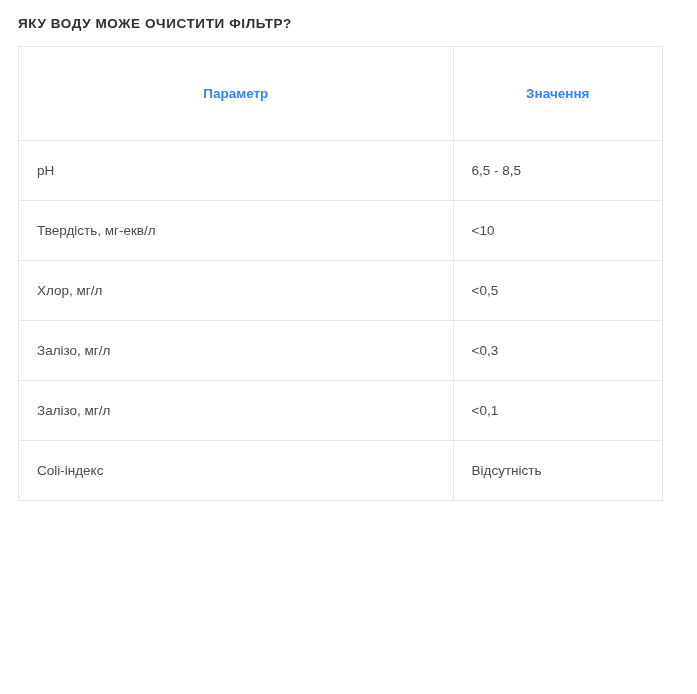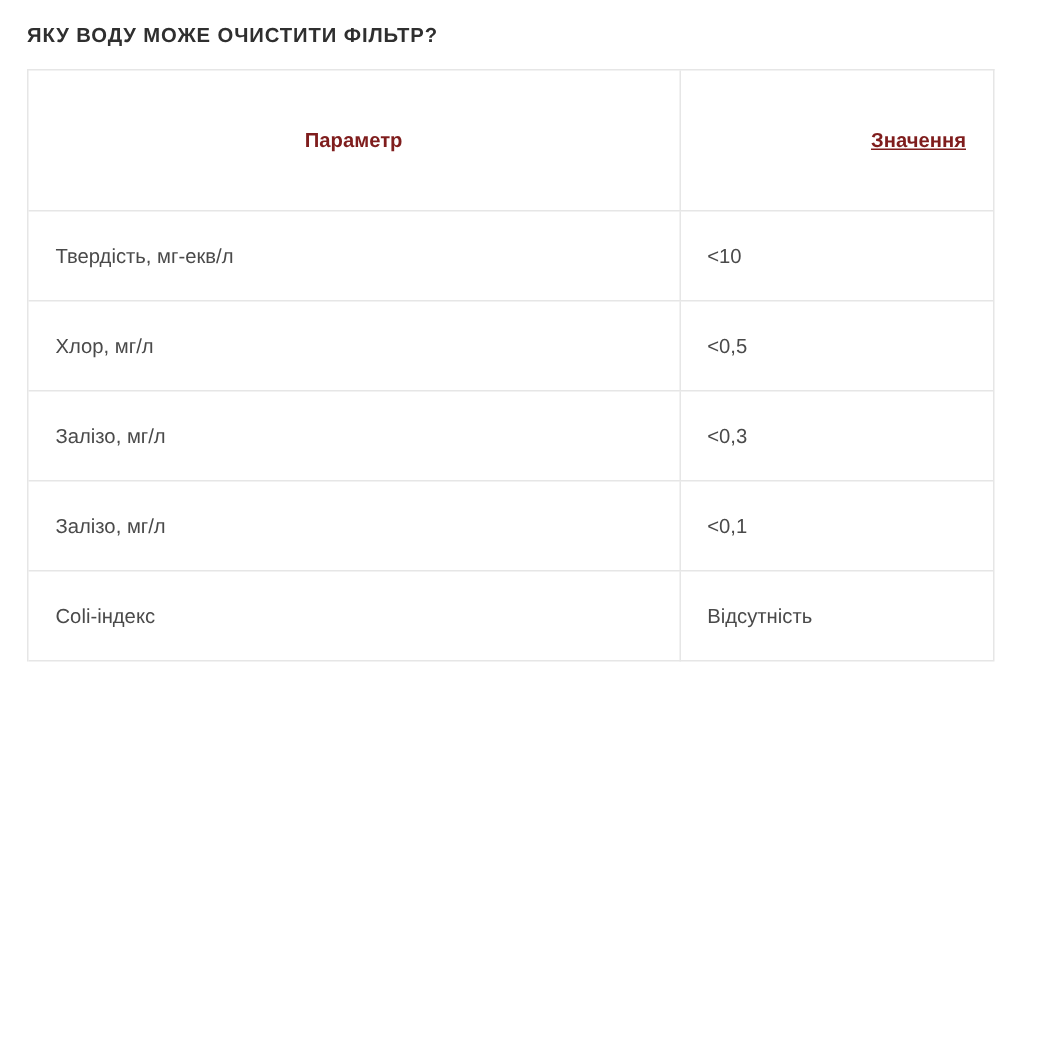--- a/index.html
+++ b/index.html
@@ -40,31 +40,30 @@
   table.param-table {
     width: 100%;
     border-collapse: collapse;
     table-layout: fixed;
   }
   table.param-table col.c1 { width: 67.5%; }
   table.param-table col.c2 { width: 32.5%; }
   table.param-table th {
     font-size: 13.5px;
     font-weight: bold;
-    color: #7f1d1d;
+    color: #3b82f6;
     height: 93px;
     vertical-align: middle;
     border-bottom: 1px solid #e6e6e6;
     border-right: 1px solid #e6e6e6;
     padding: 0 18px;
   }
   table.param-table th:last-child {
     border-right: none;
-    text-align: right;
-    text-decoration: underline;
+    text-align: center;
   }
   table.param-table th.head-param {
     text-align: center;
   }
   table.param-table td {
     font-size: 13.5px;
     color: #4a4a4a;
     height: 59px;
     vertical-align: middle;
     border-bottom: 1px solid #e6e6e6;
@@ -101,20 +100,24 @@
         <col class="c2">
       </colgroup>
       <thead>
         <tr>
           <th class="head-param">Параметр</th>
           <th>Значення</th>
         </tr>
       </thead>
       <tbody>
         <tr>
+          <td><span>pH</span></td>
+          <td>6,5 - 8,5</td>
+        </tr>
+        <tr>
           <td><span>Твердість, мг-екв/л</span></td>
           <td>&lt;10</td>
         </tr>
         <tr>
           <td><span>Хлор, мг/л</span></td>
           <td>&lt;0,5</td>
         </tr>
         <tr>
           <td><span>Залізо, мг/л</span></td>
           <td>&lt;0,3</td>

